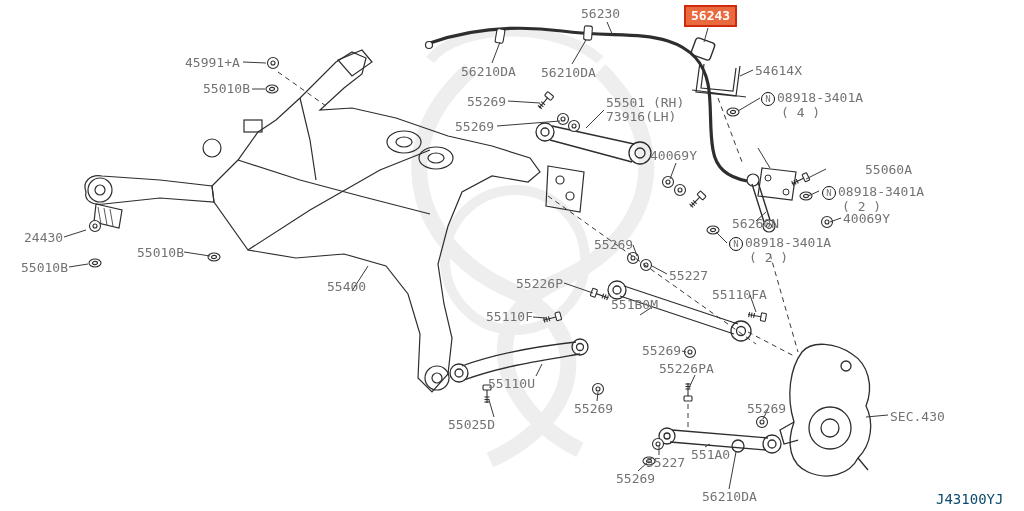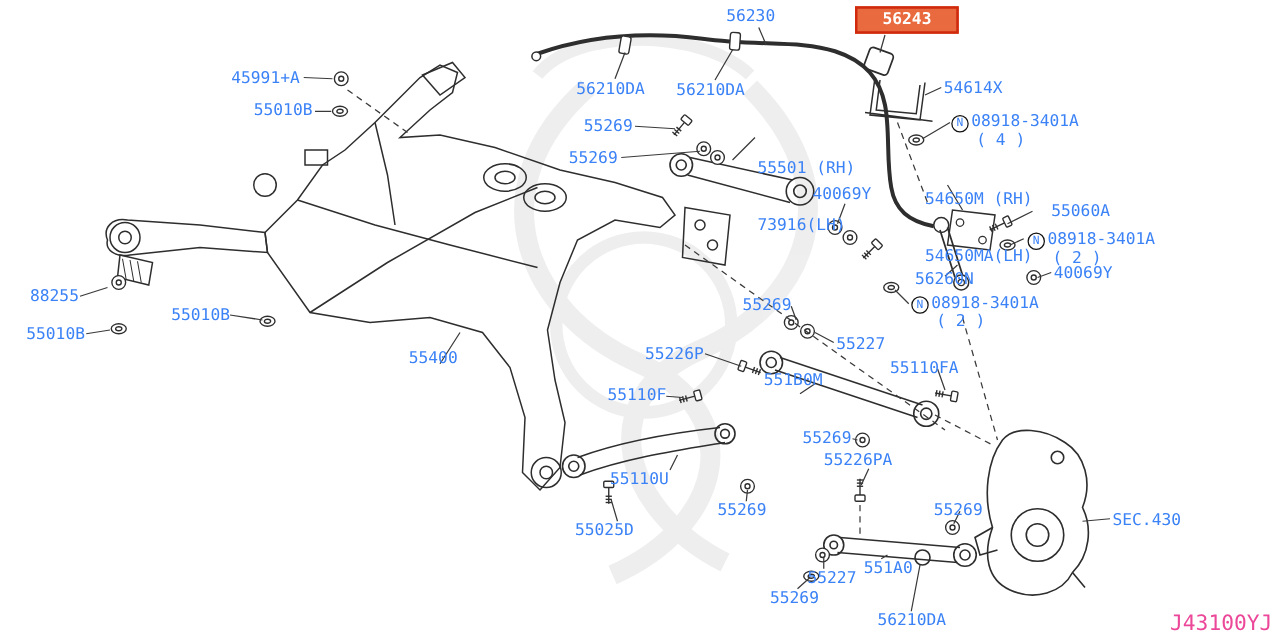--- a/index.html
+++ b/index.html
@@ -1,26 +1,26 @@
 <!DOCTYPE html>
 <html><head>
 <meta charset="utf-8">
 <style>
   html,body{margin:0;padding:0;background:#fff;}
   #stage{position:relative;width:1024px;height:511px;background:#fff;overflow:hidden;
          font-family:"DejaVu Sans Mono",monospace;}
   #art{position:absolute;left:0;top:0;}
-  .lbl{position:absolute;font:13px "DejaVu Sans Mono",monospace;color:#3b82f6;
+  .lbl{position:absolute;font:13px "DejaVu Sans Mono",monospace;color:#737373;
        white-space:nowrap;line-height:14px;cursor:pointer;}
-  .lbl.two div{line-height:14px;margin-top:32px;}
+  .lbl.two div{line-height:14px;}
   .circN{display:inline-block;width:12px;height:12px;border:1px solid #111;border-radius:50%;
          font-size:9px;line-height:12px;text-align:center;margin-right:2px;}
   .l2{padding-left:20px;line-height:13px;}
-  .hl{background:#e96a3f;border:2px solid #cf2a0e;color:#fff;padding:2px 20px;font-weight:bold;}
-  .code{color:#ec4899;font-size:17px;cursor:default;}
+  .hl{background:#e96a3f;border:2px solid #cf2a0e;color:#fff;padding:2px 5px;font-weight:bold;}
+  .code{color:#0c4a6e;font-size:14px;cursor:default;}
 </style>
 </head>
 <body>
 
 <div id="stage">
 
   <svg id="art" width="1024" height="511" viewBox="0 0 1024 511">
     <defs>
       <g id="g-bolt" stroke-width="1.1">
         <rect x="-4" y="-9" width="8" height="5" rx="1"></rect>
@@ -171,52 +171,48 @@
   <div class="lbl two" style="left:606px;top:96px">
     <div>55501 (RH)</div>
     <div>73916(LH)</div>
   </div>
   <div class="lbl" style="left:755px;top:64px">54614X</div>
   <div class="lbl" style="left:761px;top:91px">
     <span><span class="circN">N</span><span>08918-3401A</span></span>
     <div class="l2">( 4 )</div>
   </div>
   <div class="lbl" style="left:455px;top:120px">55269</div>
-  <div class="lbl two" style="left:740px;top:121px">
-    <div>54650M (RH)</div>
-    <div>54650MA(LH)</div>
-  </div>
   <div class="lbl" style="left:650px;top:149px">40069Y</div>
-  <div class="lbl" style="left:841px;top:163px">55060A</div>
+  <div class="lbl" style="left:865px;top:163px">55060A</div>
   <div class="lbl" style="left:822px;top:185px">
     <span><span class="circN">N</span><span>08918-3401A</span></span>
     <div class="l2">( 2 )</div>
   </div>
   <div class="lbl" style="left:843px;top:212px">40069Y</div>
   <div class="lbl" style="left:732px;top:217px">56260N</div>
   <div class="lbl" style="left:729px;top:236px">
     <span><span class="circN">N</span><span>08918-3401A</span></span>
     <div class="l2">( 2 )</div>
   </div>
-  <div class="lbl" style="left:24px;top:231px">88255</div>
+  <div class="lbl" style="left:24px;top:231px">24430</div>
   <div class="lbl" style="left:21px;top:261px">55010B</div>
   <div class="lbl" style="left:137px;top:246px">55010B</div>
   <div class="lbl" style="left:594px;top:238px">55269</div>
   <div class="lbl" style="left:669px;top:269px">55227</div>
   <div class="lbl" style="left:516px;top:277px">55226P</div>
   <div class="lbl" style="left:712px;top:288px">55110FA</div>
   <div class="lbl" style="left:327px;top:280px">55400</div>
   <div class="lbl" style="left:486px;top:310px">55110F</div>
   <div class="lbl" style="left:611px;top:298px">551B0M</div>
   <div class="lbl" style="left:642px;top:344px">55269</div>
   <div class="lbl" style="left:659px;top:362px">55226PA</div>
   <div class="lbl" style="left:488px;top:377px">55110U</div>
   <div class="lbl" style="left:574px;top:402px">55269</div>
   <div class="lbl" style="left:747px;top:402px">55269</div>
   <div class="lbl" style="left:890px;top:410px">SEC.430</div>
-  <div class="lbl" style="left:460px;top:418px">55025D</div>
+  <div class="lbl" style="left:448px;top:418px">55025D</div>
   <div class="lbl" style="left:646px;top:456px">55227</div>
   <div class="lbl" style="left:691px;top:448px">551A0</div>
   <div class="lbl" style="left:616px;top:472px">55269</div>
   <div class="lbl" style="left:702px;top:490px">56210DA</div>
 
   <div class="lbl code" style="left:936px;top:492px">J43100YJ</div>
 </div>
 
 </body></html>

